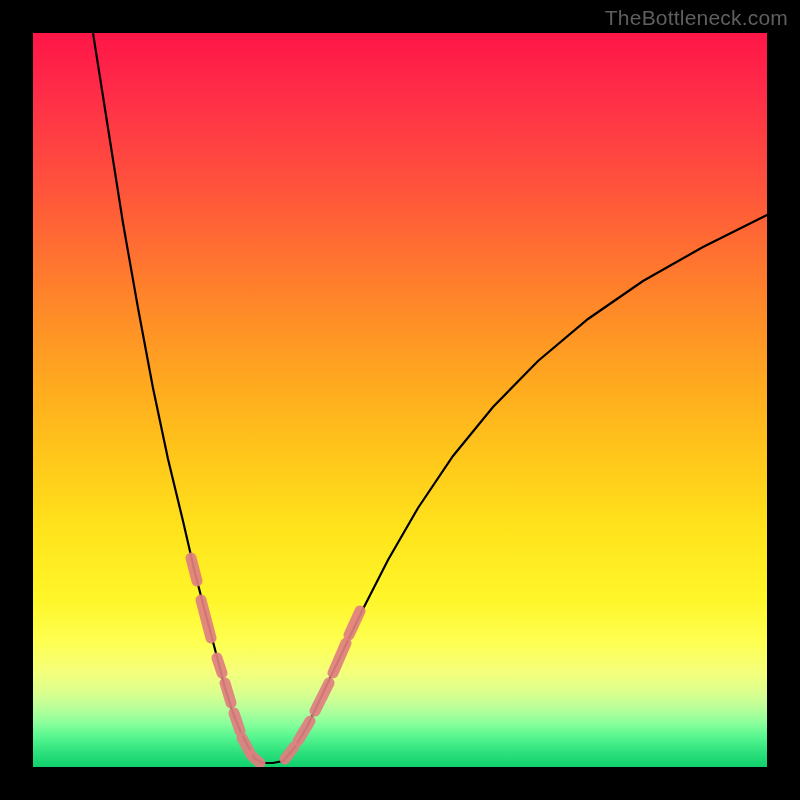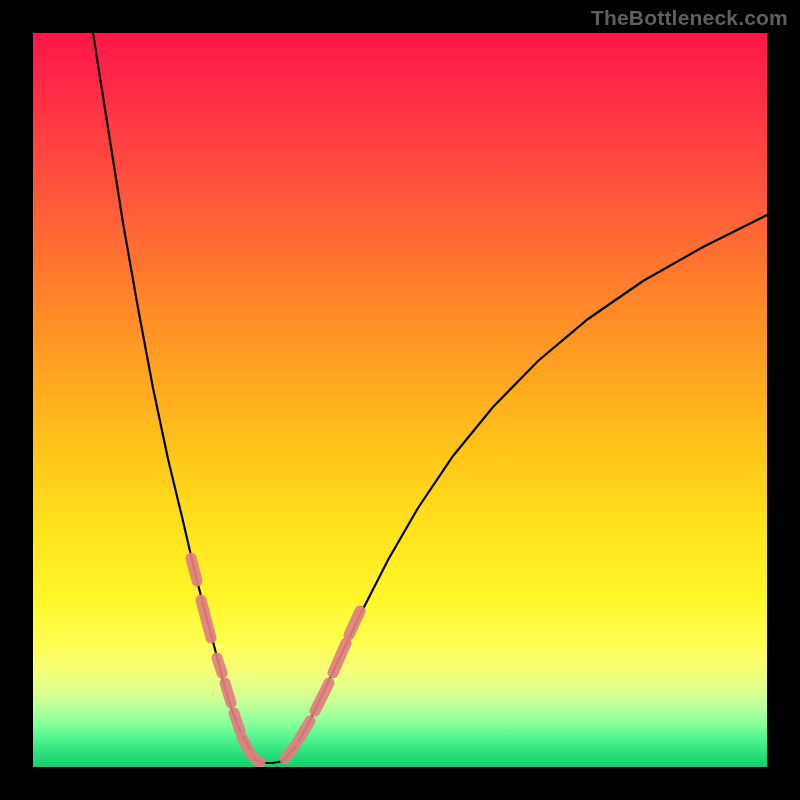--- a/index.html
+++ b/index.html
@@ -52,21 +52,21 @@
     top: 0;
     width: 734px;
     height: 734px;
   }
   .watermark {
     position: absolute;
     top: 6px;
     right: 12px;
     color: #5f5f5f;
     font-size: 21px;
-    font-weight: 700;
+    font-weight: 400;
     letter-spacing: 0.2px;
     text-align: center;
   }
 </style>
 </head>
 <body>
 
 <div class="frame">
   <div class="gradient"></div>
   <svg class="overlay-svg" viewBox="0 0 734 734">

